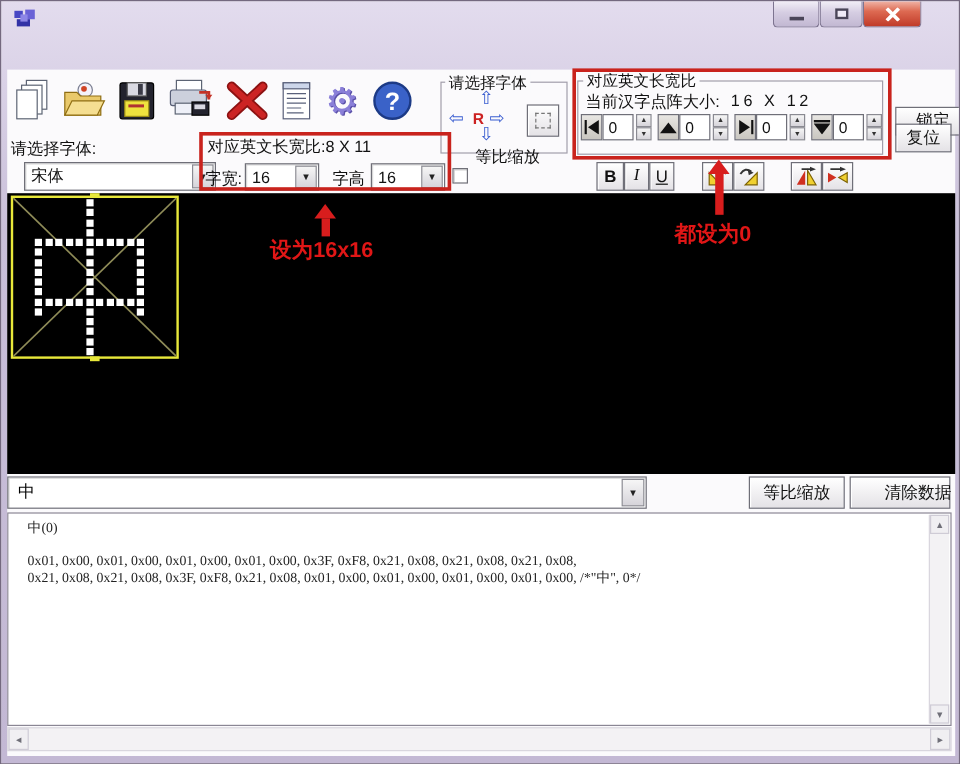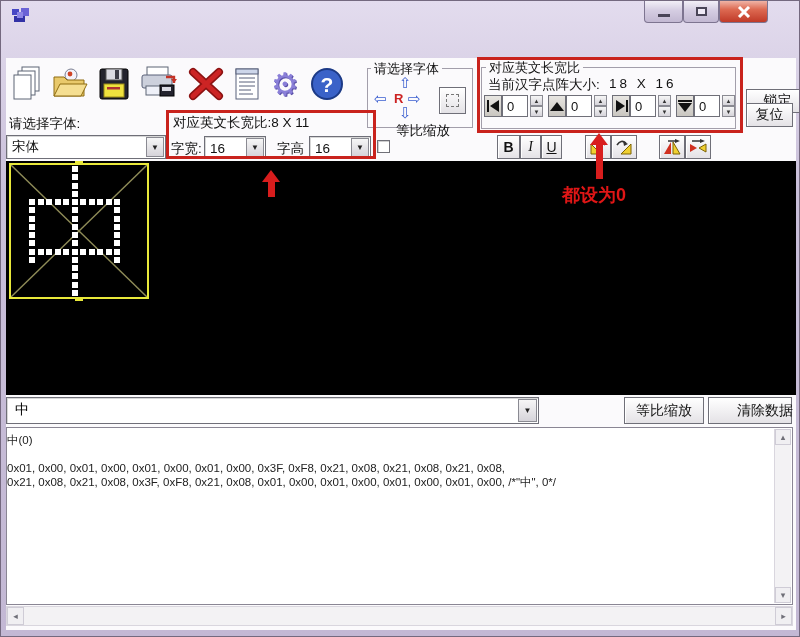--- a/index.html
+++ b/index.html
@@ -62,21 +62,21 @@
   .arr-stem{position:absolute;width:7px;background:#d81d1d;z-index:50;}
   .arr-head{position:absolute;width:0;height:0;border-left:9px solid transparent;
     border-right:9px solid transparent;border-bottom:12px solid #d81d1d;z-index:50;}
   
   .char-input{position:absolute;left:6px;top:2px;width:500px;height:20px;border:none;outline:none;
     font-size:14px;font-family:"Liberation Sans","DejaVu Sans",sans-serif;background:transparent;}
   .focusbox{outline:1px dotted #333;outline-offset:-4px;}
   
   .output{position:absolute;left:5px;top:426px;width:787px;height:178px;background:#fff;
     border:1px solid #8a8694;}
-  .output pre{margin:0;padding:5px 0;font-family:Liberation Sans, sans-serif;
+  .output pre{margin:0;padding:5px 16px;font-family:Liberation Serif, serif;
     font-size:11.5px;line-height:14px;color:#222;}
   .vscroll{position:absolute;right:1px;top:1px;width:17px;height:174px;background:#f3f2f4;border-left:1px solid #d9d6de;}
   .hscroll{position:absolute;left:5px;top:605px;width:787px;height:20px;background:#f3f2f4;border:1px solid #d9d6de;}
   .sbtn{position:absolute;display:flex;align-items:center;justify-content:center;
     background:#f0eff2;border:1px solid #cfccd6;color:#6f6f78;font-size:9px;}
 </style>
 </head>
 <body>
 
 <div class="window">
@@ -174,21 +174,21 @@
   <span class="abs" style="left:393px;top:90px;font-size:13px;font-weight:bold;color:#c22;">R</span>
   <span class="abs arrowglyph" style="left:407px;top:90px;">⇨</span>
   <span class="abs arrowglyph" style="left:398px;top:104px;">⇩</span>
   <div class="btn" style="left:438px;top:86px;width:27px;height:27px;">
     <span style="width:13px;height:13px;border:1px dashed #777;"></span>
   </div>
 
   <div class="gbox" style="left:480px;top:66px;width:255px;height:62px;"></div>
   <span class="gcap" style="left:485px;top:58px;">对应英文长宽比</span>
   <span class="lbl" style="left:487px;top:75px;">当前汉字点阵大小:</span>
-  <span class="lbl" style="left:608px;top:75px;letter-spacing:3px;">18 X 16</span>
+  <span class="lbl" style="left:608px;top:75px;letter-spacing:3px;">16 X 12</span>
 
   <div class="edgebtn" style="left:483px;top:94px;">
     <svg width="13" height="12" viewBox="0 0 13 12">
       <rect x="0" y="0" width="2" height="12" fill="#111"></rect>
         <path d="M12 0 L12 12 L3 6 Z" fill="#111"></path>
     </svg>
   </div>
   <div class="numbox" style="left:501px;top:94px;">0</div>
   <div class="spin" style="left:529px;top:94px;">
       <div>▲</div>
@@ -227,21 +227,21 @@
   <div class="numbox" style="left:693px;top:94px;">0</div>
   <div class="spin" style="left:721px;top:94px;">
       <div>▲</div>
       <div>▼</div>
     </div>
 
   <div class="btn" style="left:745px;top:88px;width:63px;height:24px;">锁定</div>
   <div class="btn" style="left:745px;top:102px;width:47px;height:24px;">复位</div>
 
   <span class="lbl" style="left:8px;top:114px;">请选择字体:</span>
-  <div class="combo" style="left:5px;top:134px;width:160px;height:24px;">
+  <div class="combo" style="left:19px;top:134px;width:160px;height:24px;">
     <span class="val">宋体</span>
     <span class="dd">▼</span>
   </div>
 
   <span class="lbl" style="left:172px;top:113px;">对应英文长宽比:8 X 11</span>
   <span class="lbl" style="left:170px;top:139px;">字宽:</span>
   <div class="combo" style="left:203px;top:135px;width:62px;height:23px;">
     <span class="val">16</span>
     <span class="dd">▼</span>
   </div>
@@ -346,20 +346,21 @@
         <div class="px" style="left: 60.9px; top: 116.7px;"></div>
         <div class="px" style="left: 60.9px; top: 124.95px;"></div>
       </div>
   </div>
 
   <div class="redbox" style="left:165px;top:109px;width:210px;height:49px;"></div>
   <div class="redbox" style="left:476px;top:56px;width:266px;height:76px;"></div>
 
   <span class="arr-head" style="left:261px;top:169px;"></span>
   <span class="arr-stem" style="left:267px;top:181px;height:15px;"></span>
+  <span class="ann-text" style="left:224px;top:195px;">设为16x16</span>
 
   <span class="arr-head" style="left:589px;top:132px;"></span>
   <span class="arr-stem" style="left:595px;top:144px;height:34px;"></span>
   <span class="ann-text" style="left:561px;top:182px;">都设为0</span>
 
   <div class="combo" style="left:5px;top:396px;width:533px;height:27px;">
     <input class="char-input" value="中" style="">
     <span class="dd" style="width:19px;">▼</span>
   </div>
   <div class="btn" style="left:623px;top:396px;width:80px;height:27px;">等比缩放</div>

